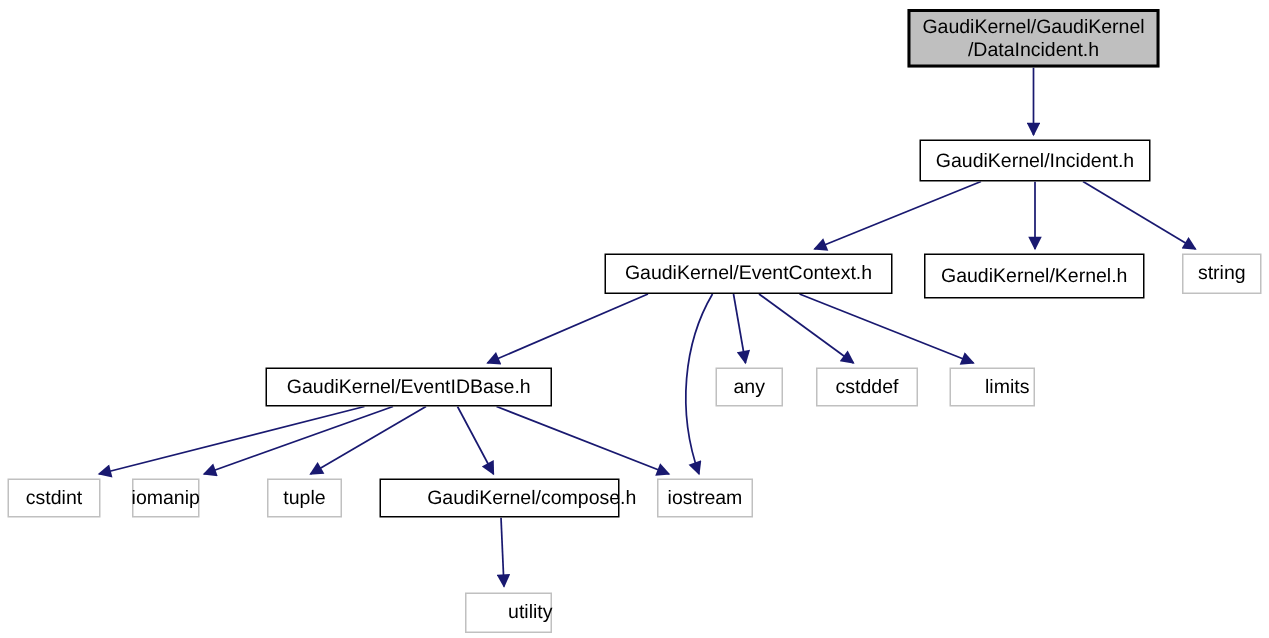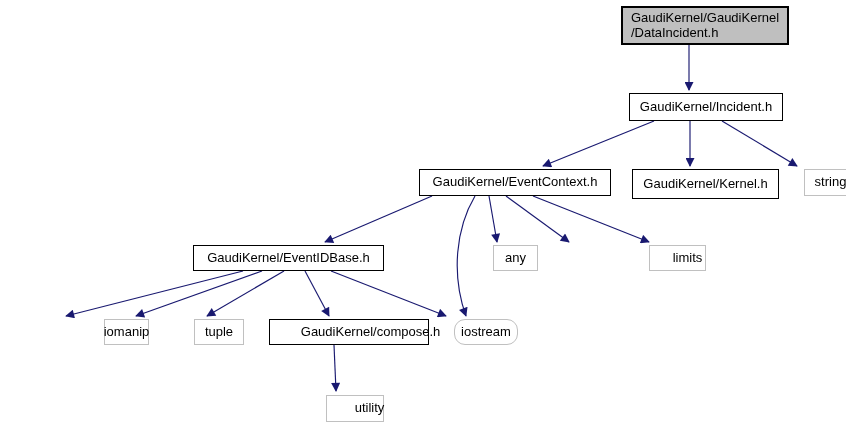--- a/index.html
+++ b/index.html
@@ -33,24 +33,23 @@
   .node {
     position: absolute;
     box-sizing: border-box;
     background: var(--node-fill);
     border: 1px solid var(--external-border);
     color: var(--text);
     font-size: 13px;
     display: flex;
     align-items: center;
     justify-content: center;
-    text-align: left;
+    text-align: center;
     line-height: 1.15;
     white-space: pre-line;
-    margin-left: 16px;
   }
   .node.internal {
     border: 1px solid var(--internal-border);
     cursor: pointer;
   }
   .node.main {
     border: 2px solid var(--internal-border);
     background: var(--main-fill);
   }
 </style>
@@ -91,27 +90,29 @@
   <div class="node internal" style="left:613px; top:93px; width:154px; height:28px;">GaudiKernel/Incident.h</div>
 
   <div class="node internal" style="left:616px; top:169px; width:147px; height:30px;">GaudiKernel/Kernel.h</div>
 
   <div class="node" style="left:788px; top:169px; width:53px; height:27px;">string</div>
 
   <div class="node internal" style="left:177px; top:245px; width:191px; height:26px;">GaudiKernel/EventIDBase.h</div>
 
   <div class="node" style="left:477px; top:245px; width:45px; height:26px;">any</div>
 
+  <div class="node" style="left:544px; top:245px; width:68px; height:26px;">cstddef</div>
 
   <div class="node" style="left:633px; top:245px; width:57px; height:26px;padding-left:20px;">limits</div>
 
+  <div class="node" style="left:5px; top:319px; width:62px; height:26px;">cstdint</div>
 
   <div class="node" style="left:88px; top:319px; width:45px; height:26px;">iomanip</div>
 
   <div class="node" style="left:178px; top:319px; width:50px; height:26px;">tuple</div>
 
   <div class="node internal" style="left:253px; top:319px; width:160px; height:26px;padding-left:43px;">GaudiKernel/compose.h</div>
 
-  <div class="node" style="left:438px; top:319px; width:64px; height:26px;border-radius:11px;">iostream</div>
+  <div class="node" style="left:438px; top:319px; width:64px; height:26px;">iostream</div>
 
   <div class="node" style="left:310px; top:395px; width:58px; height:27px;padding-left:29px;">utility</div>
 
 </div>
 
 </body></html>

